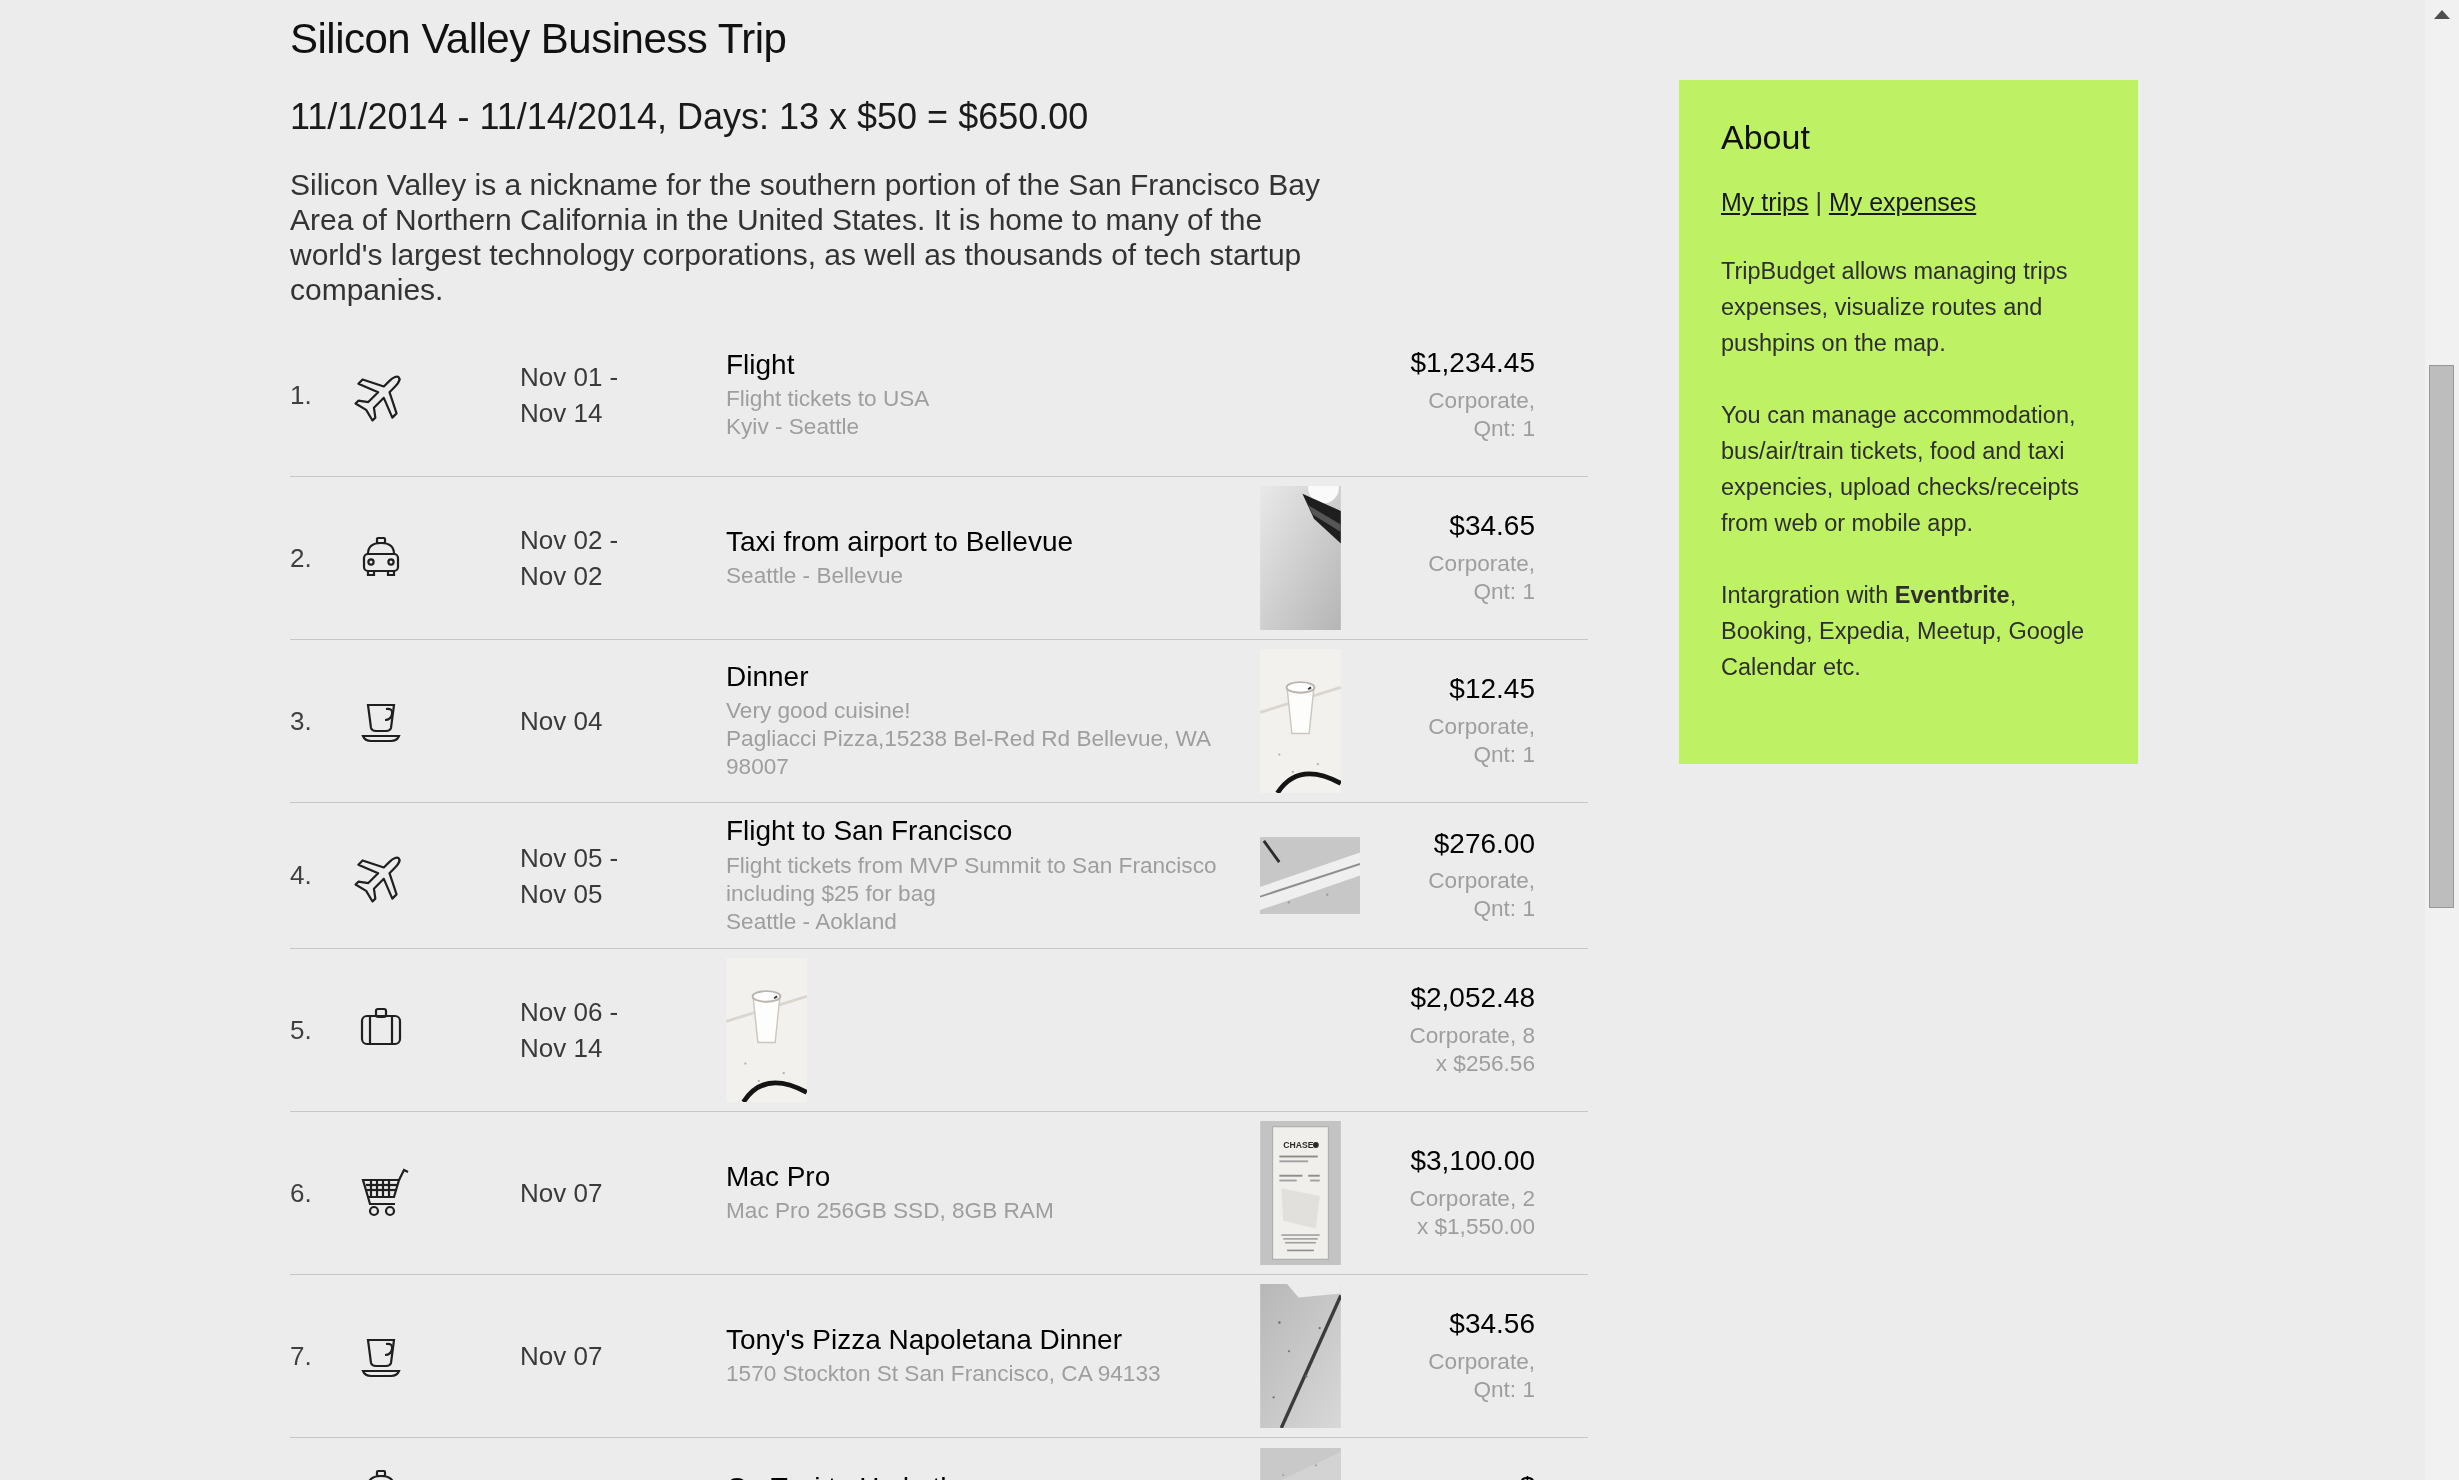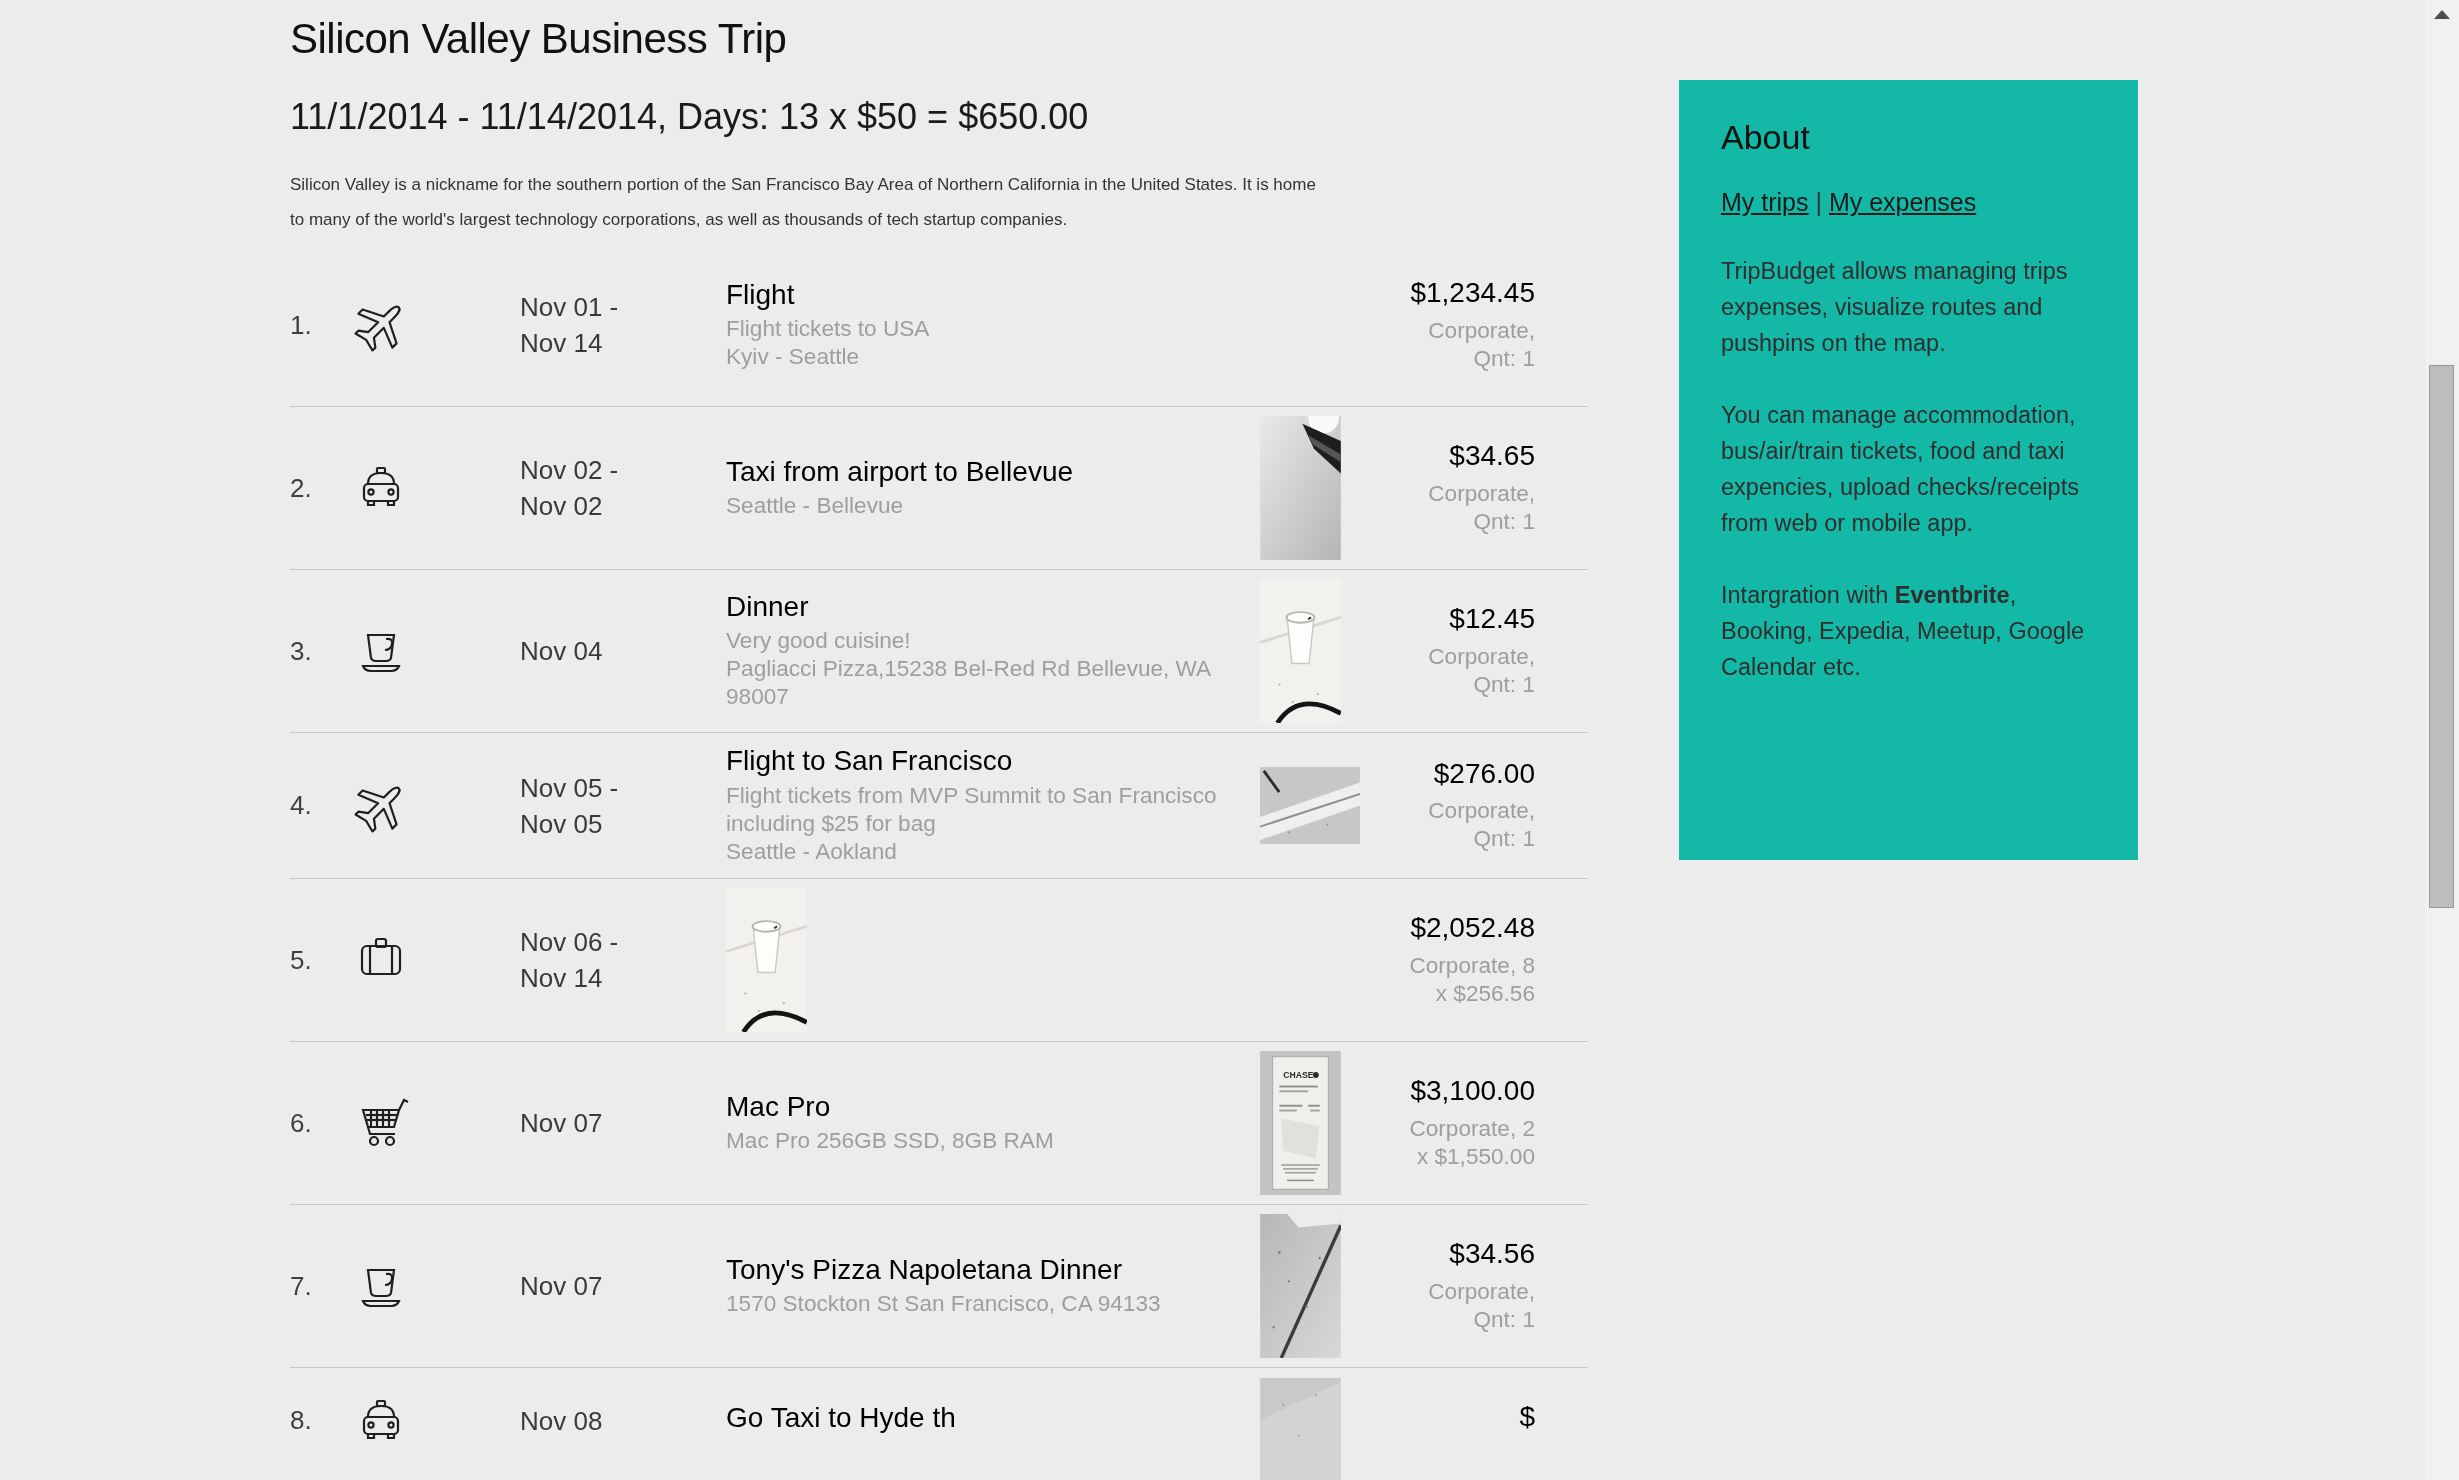--- a/index.html
+++ b/index.html
@@ -6,21 +6,21 @@
   html,body{
     width:2459px; height:1480px; overflow:hidden;
     background:#ececec;
     font-family:"Liberation Sans", sans-serif;
     color:#1a1a1a;
   }
   
   .main{ position:absolute; left:290px; top:0; width:1298px; }
   .page-title{ margin-top:15.4px; font-size:42px; font-weight:300; color:#111; letter-spacing:-0.5px;}
   .page-subtitle{ margin-top:33px; font-size:36px; font-weight:300; color:#1a1a1a;}
-  .page-desc{ margin-top:29px; width:1033px; font-size:17px; line-height:35px; color:#333; }
+  .page-desc{ margin-top:29px; width:1033px; font-size:30px; line-height:35px; color:#333; }
 
   
   .list{ margin-top:6.7px; }
   .row{ display:flex; align-items:center; height:163px; border-bottom:1.9px solid #c7c7c7; }
   .row:nth-child(4){ height:146px; }
   .row:nth-child(8){ border-bottom:none; }
   .row:nth-child(8) > div:not(.c-photo){ padding-bottom:58px; }
   .c-num{ width:63px; font-size:26px; color:#3f3f3f; }
   .c-icon{ width:92px; display:flex; align-items:center; }
   .c-icon svg{ stroke:#1f1f1f; fill:none; stroke-width:2.2; }
@@ -29,22 +29,22 @@
   .exp-title{ font-size:28px; color:#000; margin-bottom:4.8px; font-weight:400; }
   .exp-desc{ font-size:22.6px; color:#9e9e9e; line-height:28px; }
   .c-photo{ width:100px; display:flex; align-items:center; }
   .photo{ width:81px; height:144px; overflow:hidden; }
   .row:nth-child(4) .photo{ width:100px; height:77px; }
   .c-price{ flex:1; padding-right:53px; text-align:right; }
   .price{ font-size:28px; color:#000; margin-bottom:7.7px; }
   .qty{ font-size:22.6px; color:#9e9e9e; line-height:28px; }
 
   
-  .sidebar{ position:absolute; left:1679px; top:80px; width:459px; height:780px;
-            background:#14b8a6; padding:38px 42px; }
+  .sidebar{ position:absolute; left:1679px; top:80px; width:459px; height:684px;
+            background:#bef264; padding:38px 42px; }
   .sb-heading{ font-size:34px; font-weight:300; color:#111; }
   .sb-links{ margin-top:31px; font-size:25px; color:#333; }
   .sb-links a{ color:#1a1a1a; text-decoration:underline; cursor:pointer; }
   .sb-p{ margin-top:36px; font-size:23.5px; line-height:36px; color:#2e2e2e; }
   .sb-p .it{ font-style:italic; }
   .sb-p .bd{ font-weight:bold; }
 
   
   .scrollbar{ position:absolute; right:0; top:0; width:34px; height:1480px; background:#f1f1f1; }
   .sb-up{ position:absolute; top:9.6px; left:8.6px; width:0; height:0;

